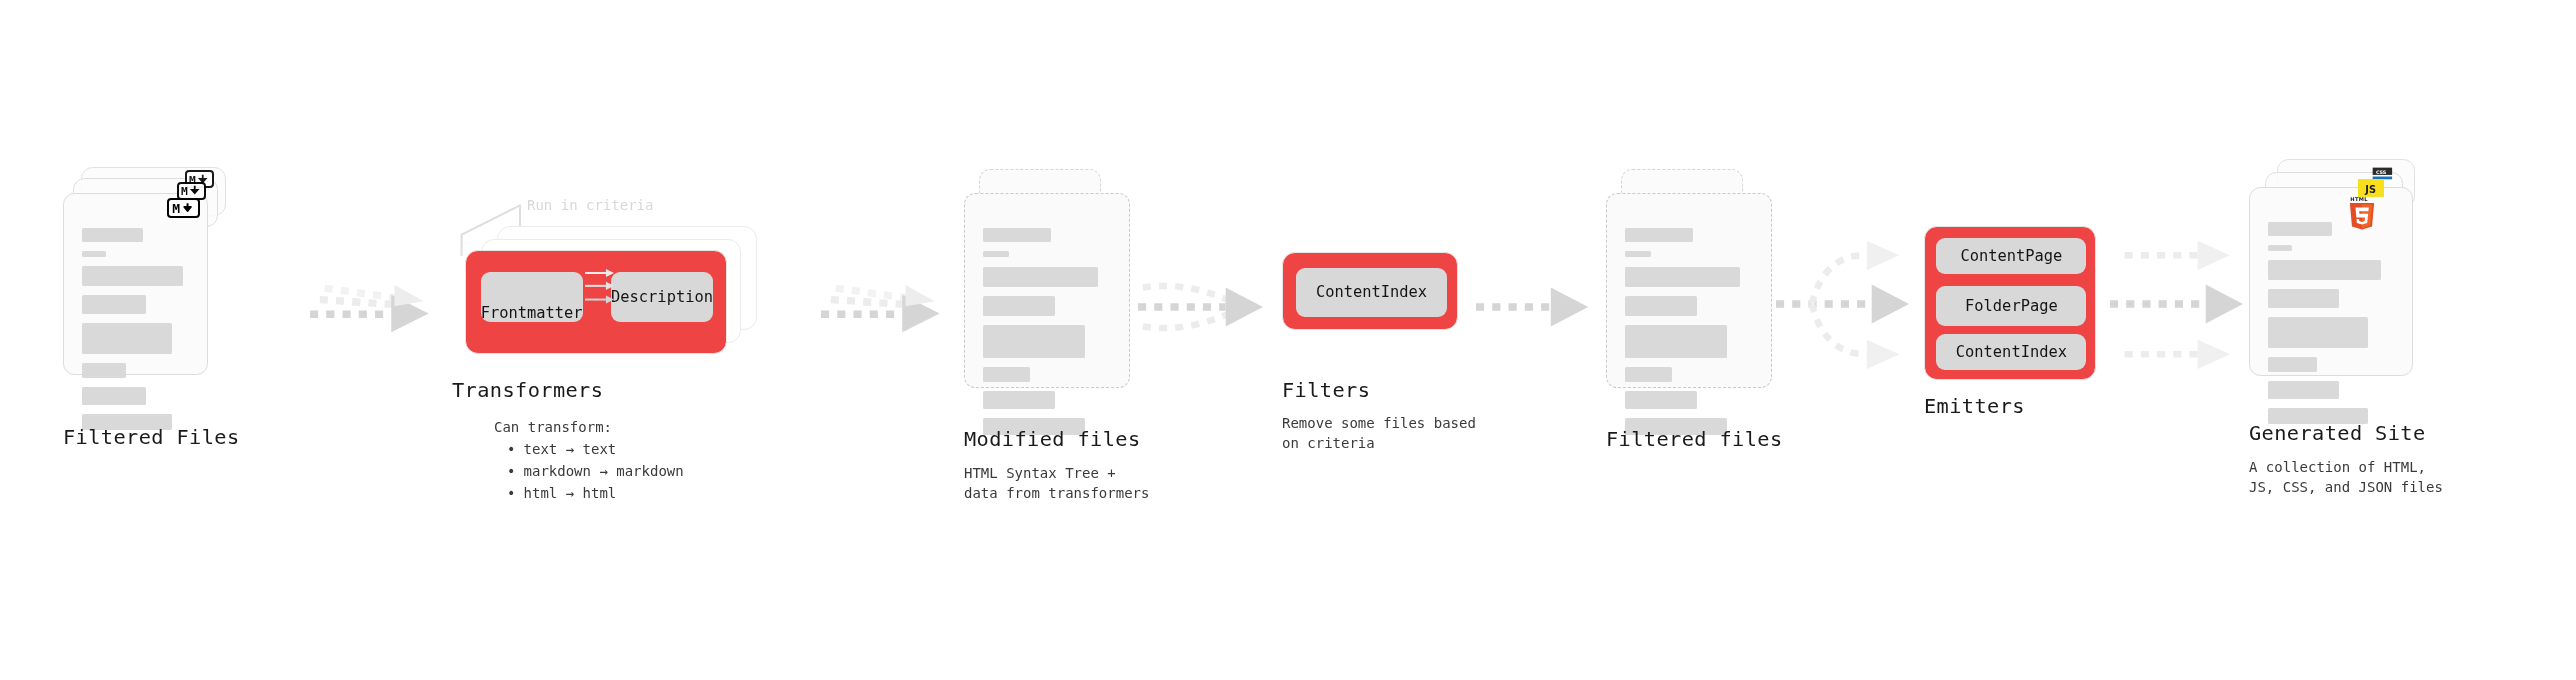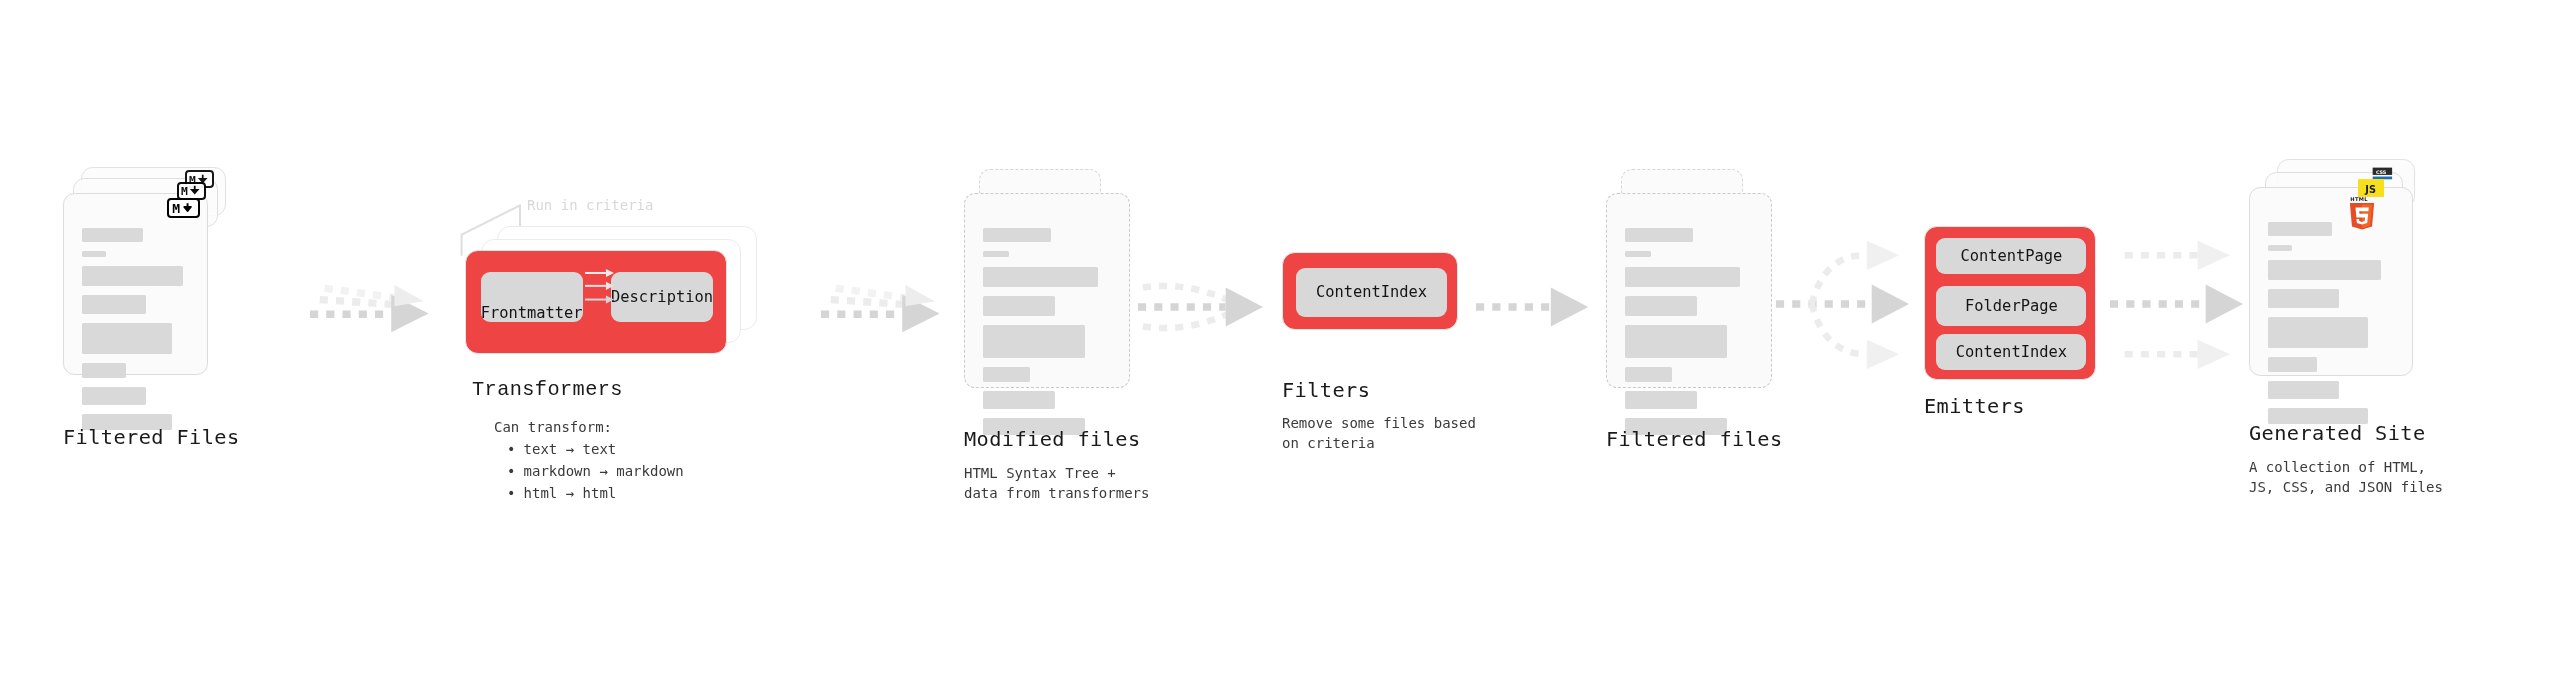--- a/index.html
+++ b/index.html
@@ -165,21 +165,21 @@
     <svg style="left:119px; top:6.5px;" width="29" height="67" viewBox="0 0 36 82">
       <line x1="0" y1="18" x2="26" y2="18" stroke="#ececec" stroke-width="2.5"></line>
       <polygon points="26,13 36,18 26,23" fill="#ececec"></polygon>
       <line x1="0" y1="34" x2="26" y2="34" stroke="#e4e4e4" stroke-width="2.5"></line>
       <polygon points="26,29 36,34 26,39" fill="#e4e4e4"></polygon>
       <line x1="0" y1="51" x2="26" y2="51" stroke="#d5d5d5" stroke-width="2.5"></line>
       <polygon points="26,46 36,51 26,56" fill="#d5d5d5"></polygon>
     </svg>
   </div>
 
-  <div class="h-title" style="left:472px; top:378px;font-family:Liberation Mono, monospace;">Transformers</div>
+  <div class="h-title" style="left:452px; top:378px;">Transformers</div>
   <ul class="h-list" style="left:452px; top:416px;margin-left:42px;">
     <li class="lead">Can transform:</li>
     <li class="item">text → text</li>
     <li class="item">markdown → markdown</li>
     <li class="item">html → html</li>
   </ul>
 
   <svg style="left:821px; top:280px;" width="130" height="49" viewBox="0 0 160 60">
     <line x1="0" y1="42" x2="100" y2="42" stroke="#d5d5d5" stroke-width="9" stroke-dasharray="10 10"></line>
     <line x1="12" y1="24" x2="104" y2="30" stroke="#ececec" stroke-width="9" stroke-dasharray="10 10"></line>

